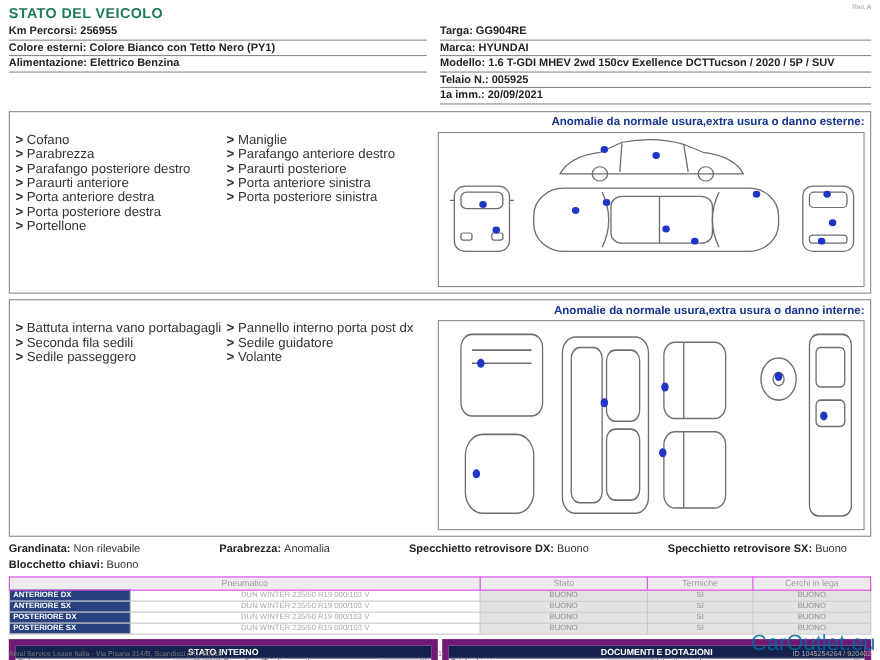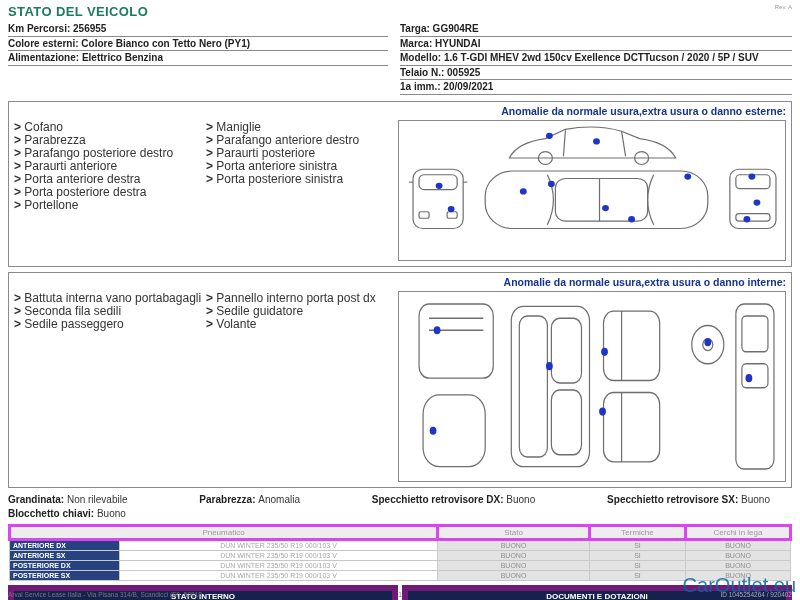--- a/index.html
+++ b/index.html
@@ -31,21 +31,21 @@
   .diagram-box svg{width:100%;height:100%;display:block;}
 
   .summary{margin-top:6px;font-size:10px;}
   .summary-row1{display:flex;justify-content:space-between;padding-right:22px;}
   .summary-row2{margin-top:3px;}
   .summary-label{font-weight:bold;color:#222;}
   .summary-value{color:#333;}
 
   table.tires{width:100%;border-collapse:collapse;margin-top:5px;table-layout:fixed;}
   .tires th{background:#ededed;color:#9a9a9a;font-weight:normal;font-size:8px;
-            border:3px solid #d946ef;padding:1px 2px;}
+            border:1px solid #d946ef;padding:1px 2px;}
   .tires td{border:1px solid #c8c8c8;font-size:7px;padding:1px 3px;height:10px;}
   .tires td.pos{background:var(--navycell,#27427e);color:#fff;font-weight:bold;}
   .tires td.tire{color:#a8a8a8;text-align:center;}
   .tires td.val{background:#e3e3e3;color:#8f8f8f;text-align:center;}
 
   .bottom{display:flex;gap:4px;margin-top:4px;}
   .btable{flex:1;border:6px solid #701a75;}
   .bt-head{background:var(--navy,#15224e);color:#fff;font-size:8px;font-weight:bold;
            text-align:center;padding:1px 0;border-bottom:1px solid #999;}
   .bt-row{display:flex;align-items:center;padding:0 2px;height:8.2px;}

